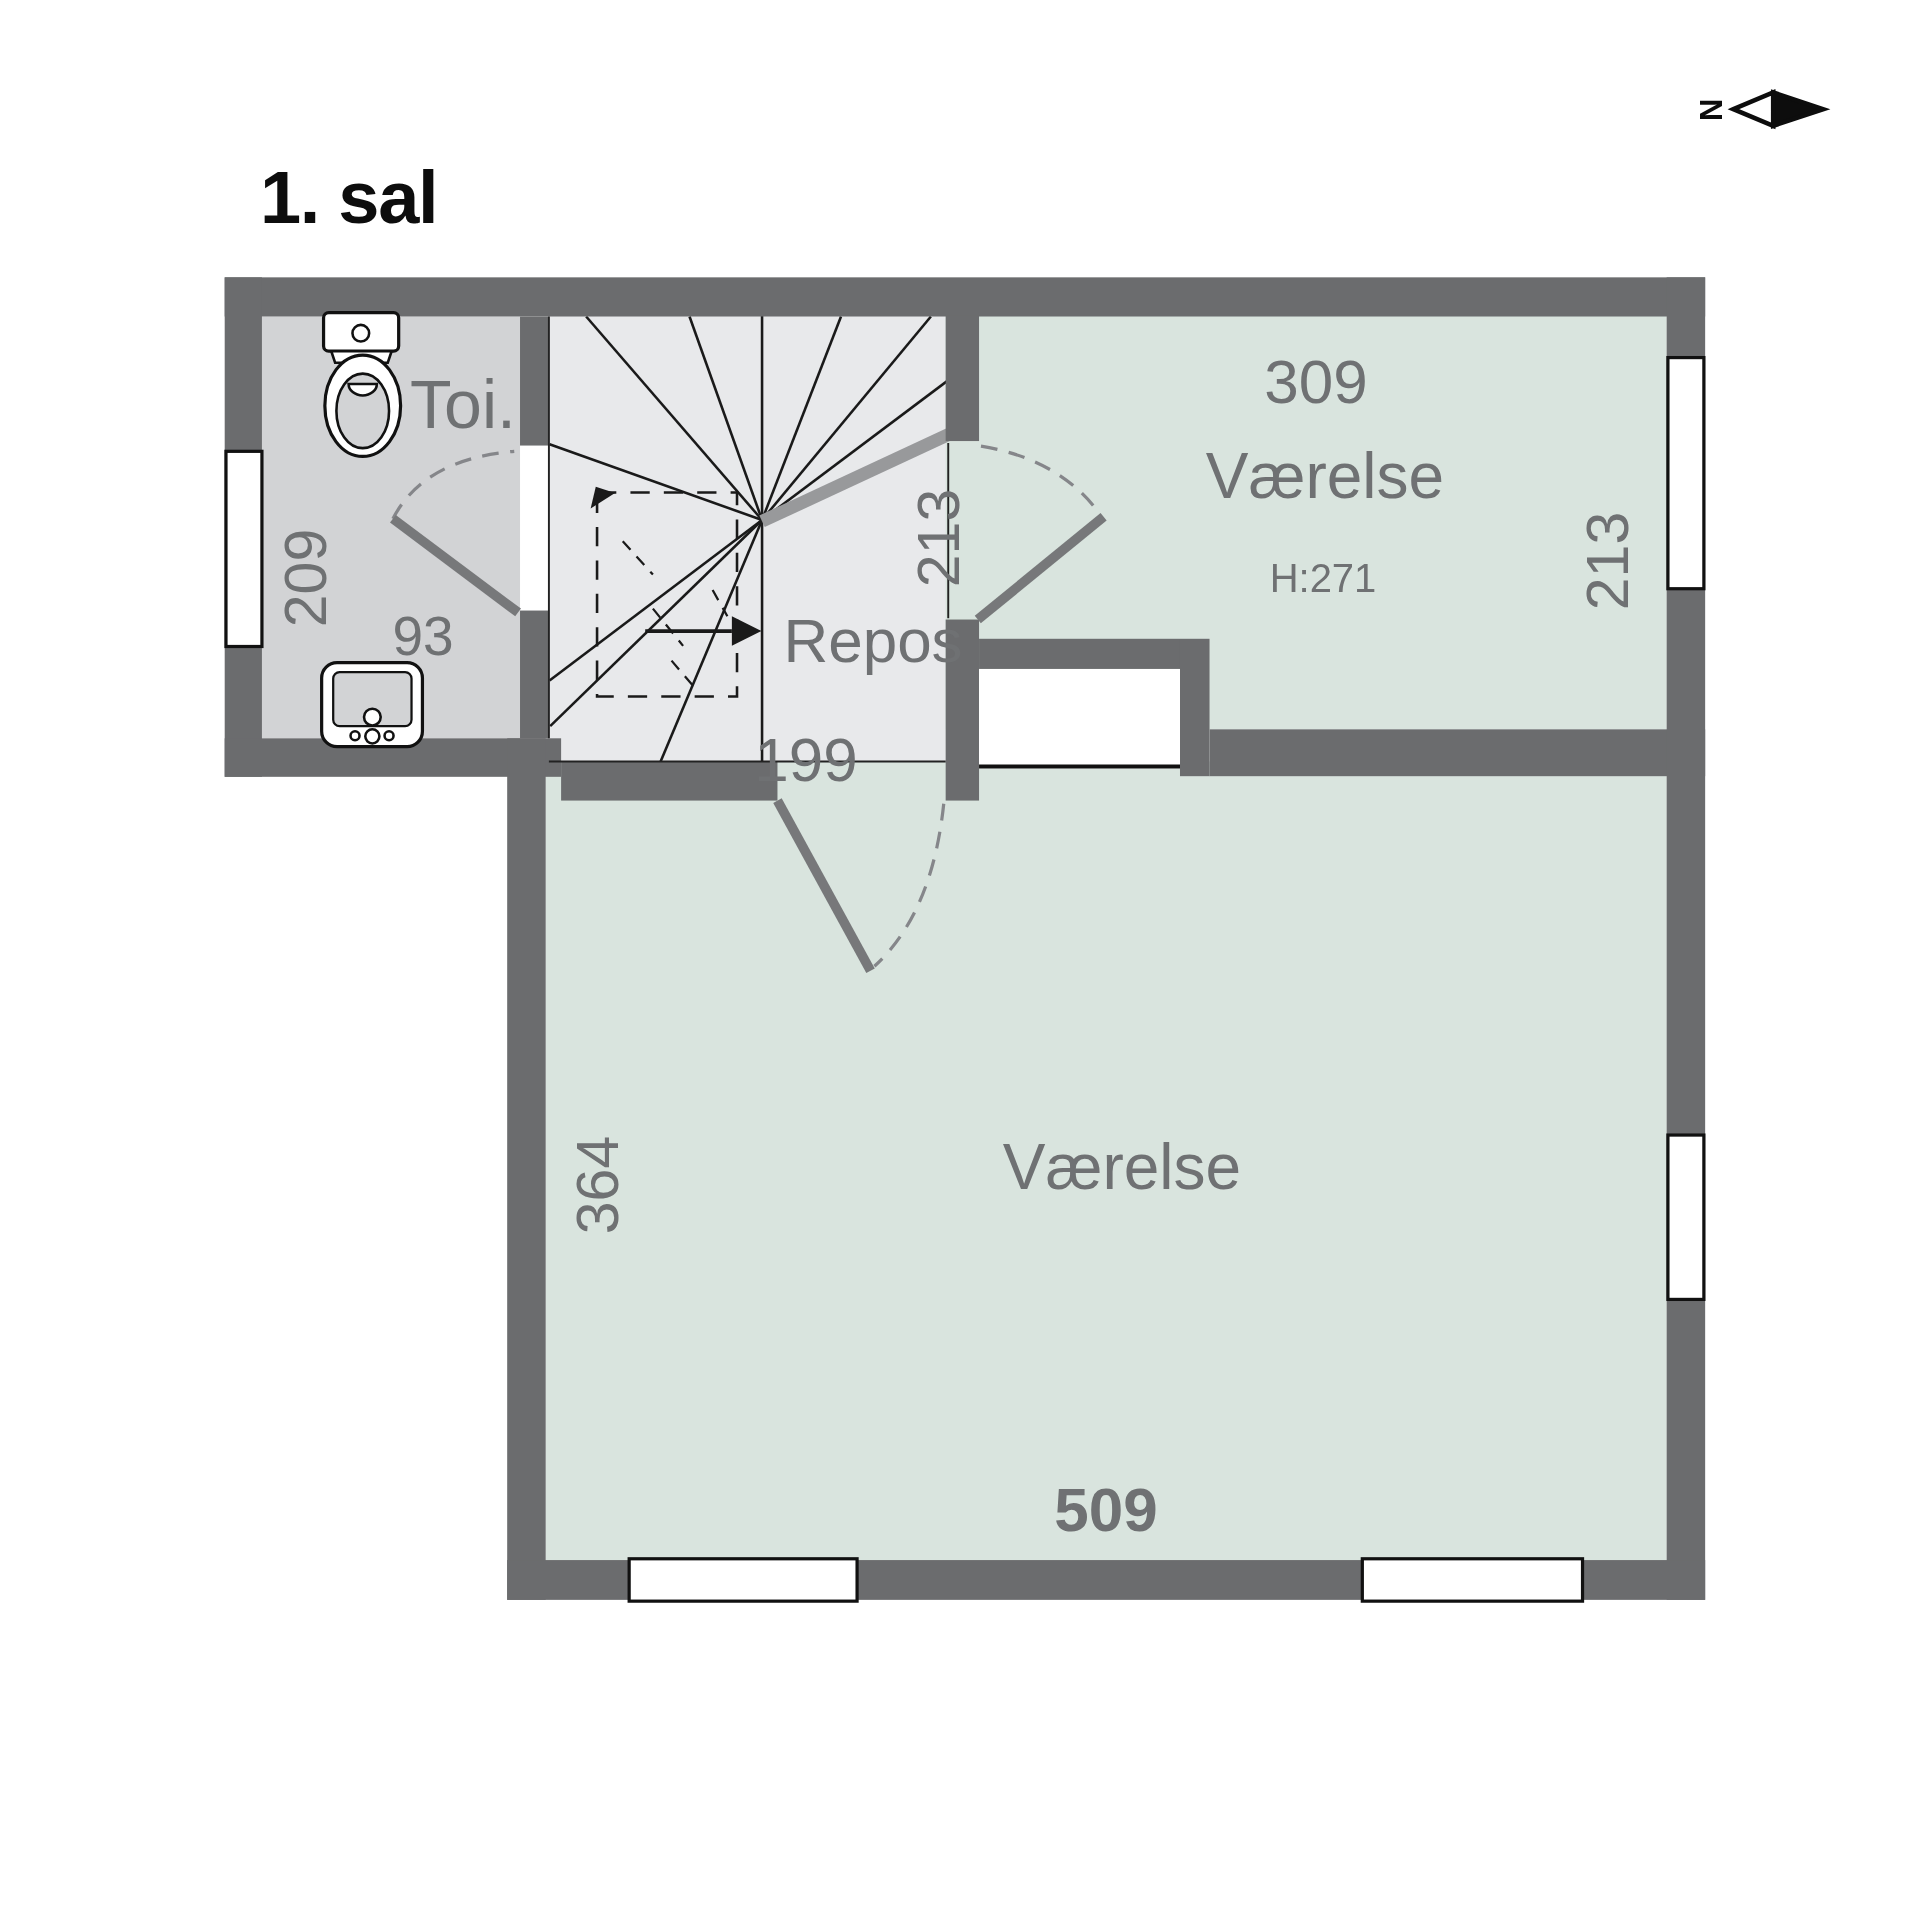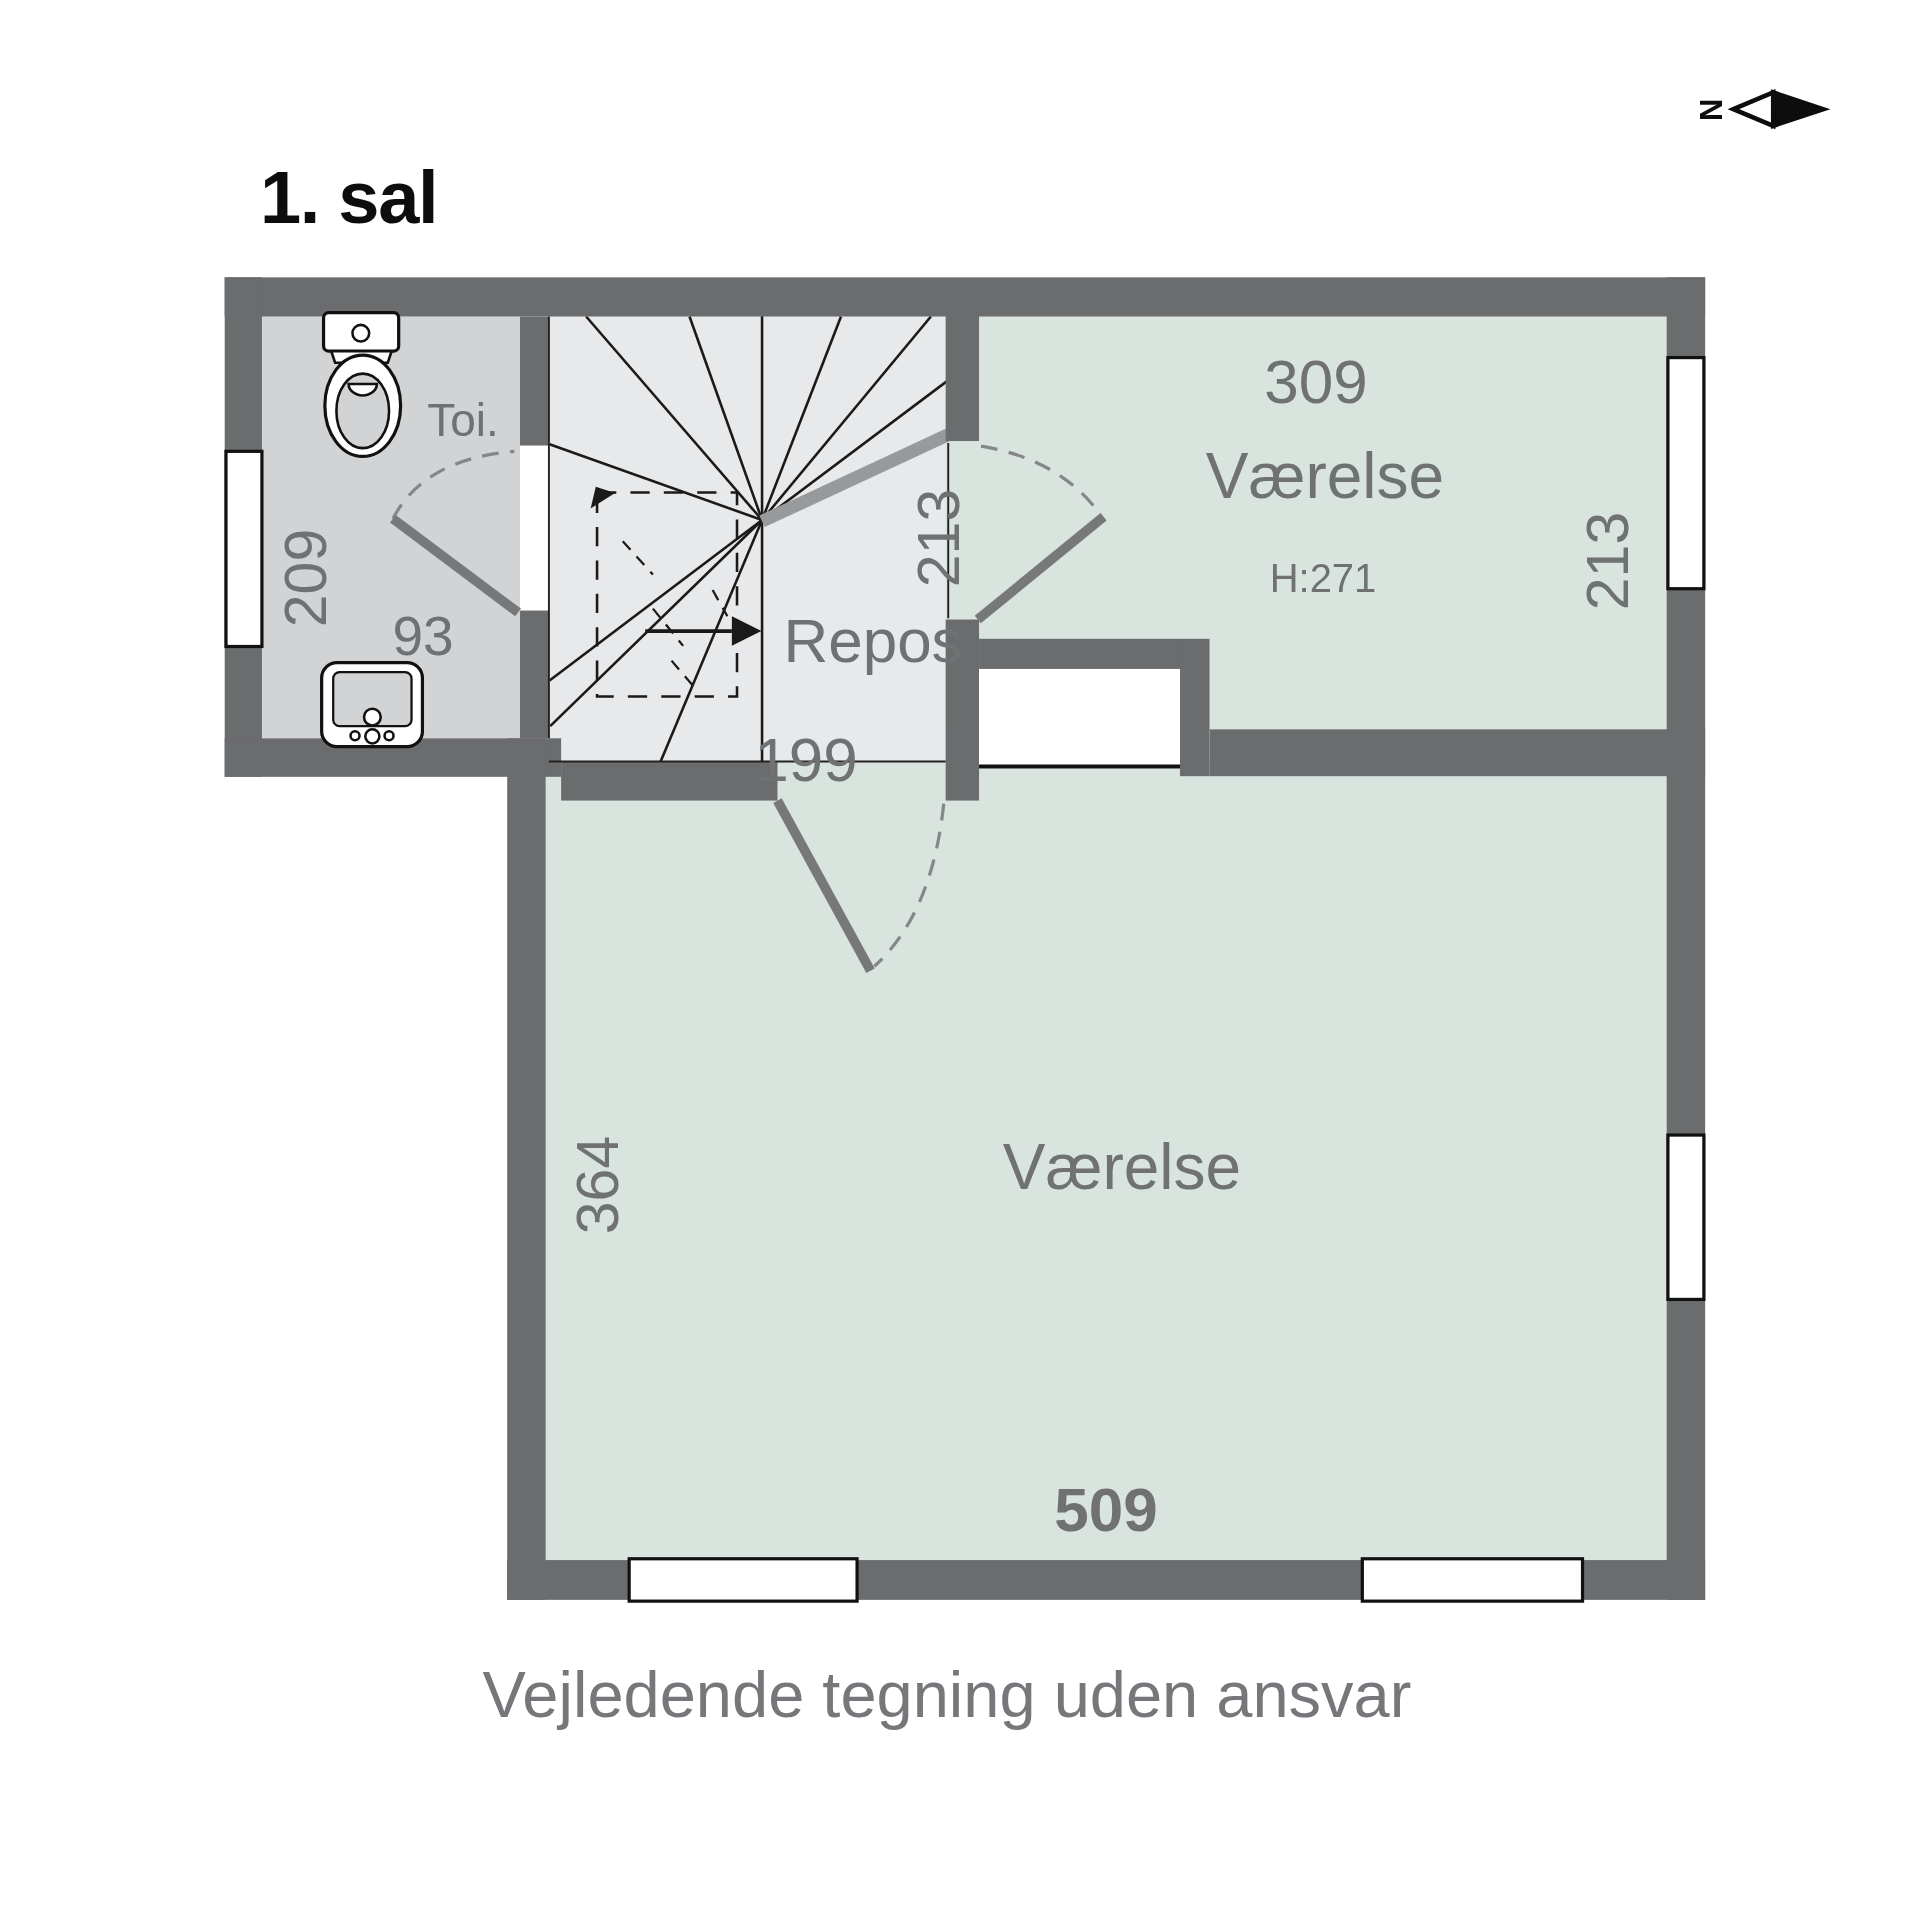--- a/index.html
+++ b/index.html
@@ -156,32 +156,31 @@
     <g>
       <polygon points="2700,170 2762,144 2762,196" fill="#ffffff" stroke="#0d0d0d" stroke-width="7"></polygon>
       <polygon points="2762,144 2840,170 2762,196" fill="#0d0d0d" stroke="#0d0d0d" stroke-width="7"></polygon>
     </g>
   </svg>
 
   <div class="title">1. sal</div>
 
   <div class="north-n" style="left:1710px;top:110px;">N</div>
 
-  <div class="lbl" style="left:463px;top:420px;font-size:46px;">Toi.</div>
+  <div class="lbl" style="left:463px;top:404px;font-size:68px;">Toi.</div>
   <div class="lbl rot" style="left:306px;top:578px;font-size:59px;">209</div>
   <div class="lbl" style="left:383px;top:636px;font-size:55px;margin-left:40px;">93</div>
 
   <div class="lbl" style="left:853px;top:641px;font-size:62px;margin-left:20px;">Repos</div>
   <div class="lbl" style="left:806px;top:714px;font-size:62px;margin-top:46px;">199</div>
   <div class="lbl rot" style="left:939px;top:538px;font-size:59px;">213</div>
 
   <div class="lbl" style="left:1316px;top:382px;font-size:62px;">309</div>
   <div class="lbl" style="left:1325px;top:476px;font-size:64px;">Værelse</div>
   <div class="lbl" style="left:1323px;top:578px;font-size:40px;">H:271</div>
   <div class="lbl rot" style="left:1608px;top:561px;font-size:59px;">213</div>
 
   <div class="lbl" style="left:1122px;top:1167px;font-size:64px;">Værelse</div>
   <div class="lbl rot" style="left:598px;top:1185px;font-size:59px;">364</div>
   <div class="lbl" style="left:1106px;top:1510px;font-size:62px;font-weight:bold;">509</div>
 
-  <div class="disclaimer">Vejledende tegning uden ansvar</div>
 </div>
 
 
 </body></html>

